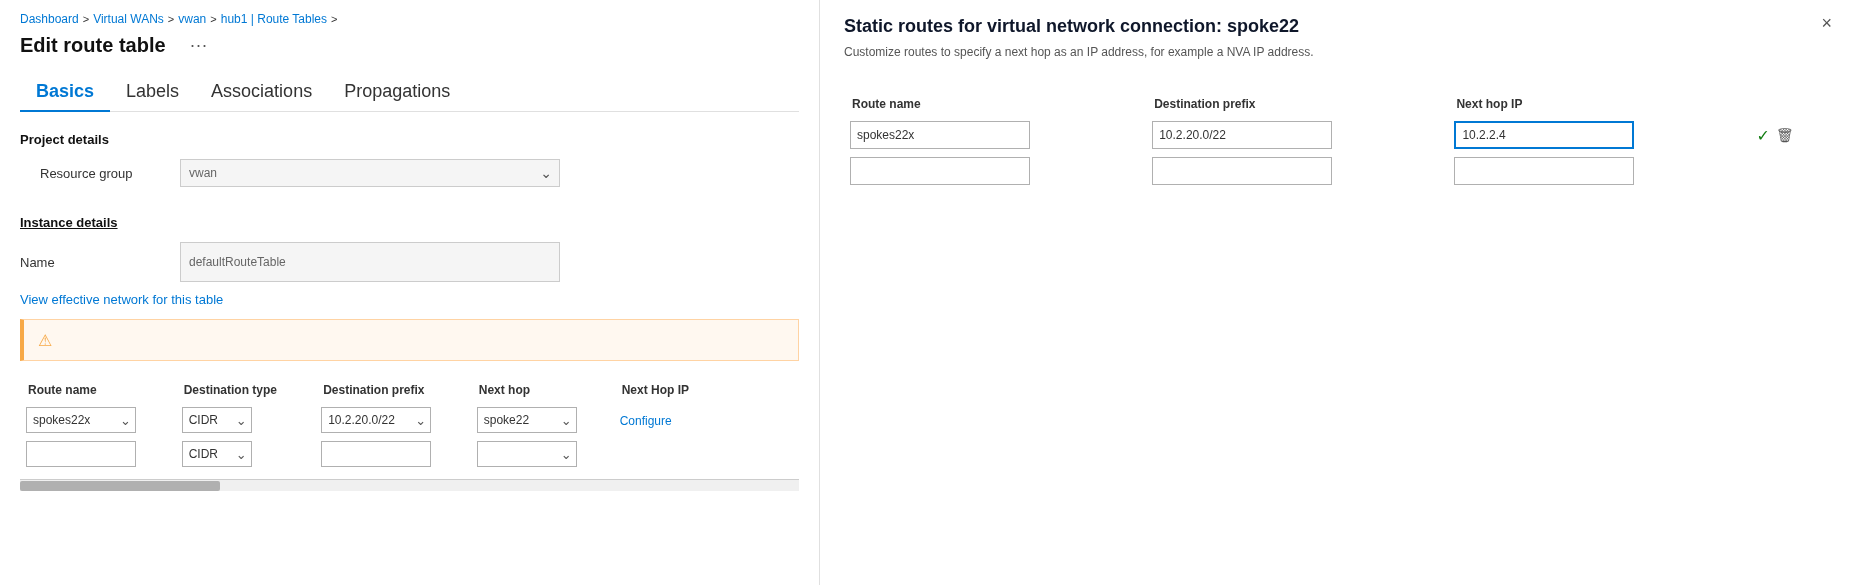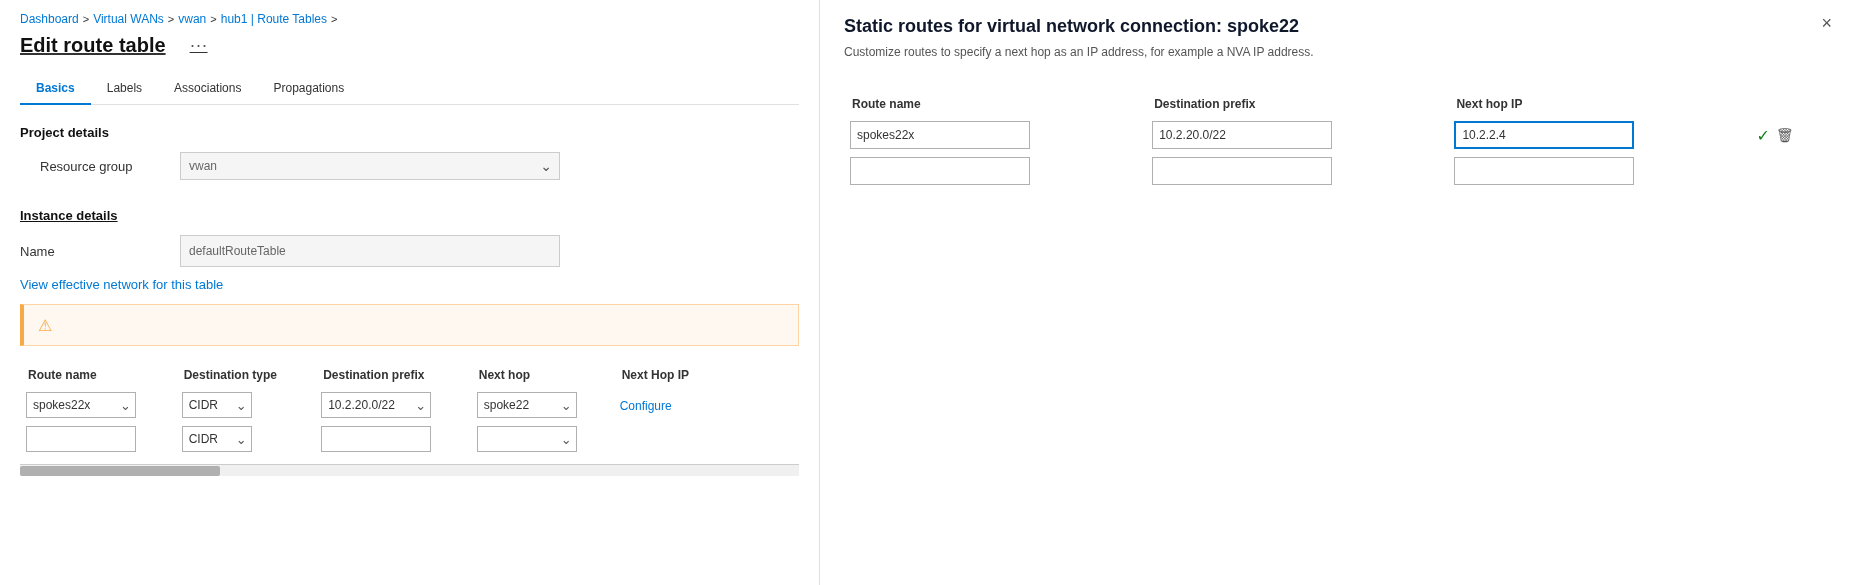--- a/index.html
+++ b/index.html
@@ -26,35 +26,34 @@
     .breadcrumb span { color: #333; }
     .breadcrumb a { color: #0078d4; text-decoration: none; }
     .breadcrumb-sep { color: #666; font-size: 11px; }
 
     
     .page-title {
       display: flex;
       align-items: center;
       gap: 24px;
       margin-bottom: 16px;
-      text-decoration: underline;
     }
     .page-title h1 { font-size: 20px; font-weight: 600; color: #111; }
     .page-title .ellipsis { font-size: 18px; color: #555; cursor: pointer; }
 
     
     .tabs {
       display: flex;
       gap: 0;
       border-bottom: 1px solid #e0e0e0;
       margin-bottom: 20px;
     }
     .tab {
       padding: 8px 16px;
-      font-size: 12px;
+      font-size: 18px;
       color: #333;
       cursor: pointer;
       border-bottom: 2px solid transparent;
       margin-bottom: -1px;
     }
     .tab.active {
       color: #0078d4;
       border-bottom: 2px solid #0078d4;
       font-weight: 600;
     }
@@ -105,21 +104,21 @@
       transform: translateY(-50%);
       color: #555;
       pointer-events: none;
       font-size: 14px;
     }
 
     
     .name-field {
       flex: 1;
       max-width: 380px;
-      height: 32px;
+      height: 40px;
       border: 1px solid #ccc;
       background: #f5f5f5;
       color: #666;
       font-size: 12px;
       padding: 0 8px;
     }
 
     
     .link-blue {
       color: #0078d4;

